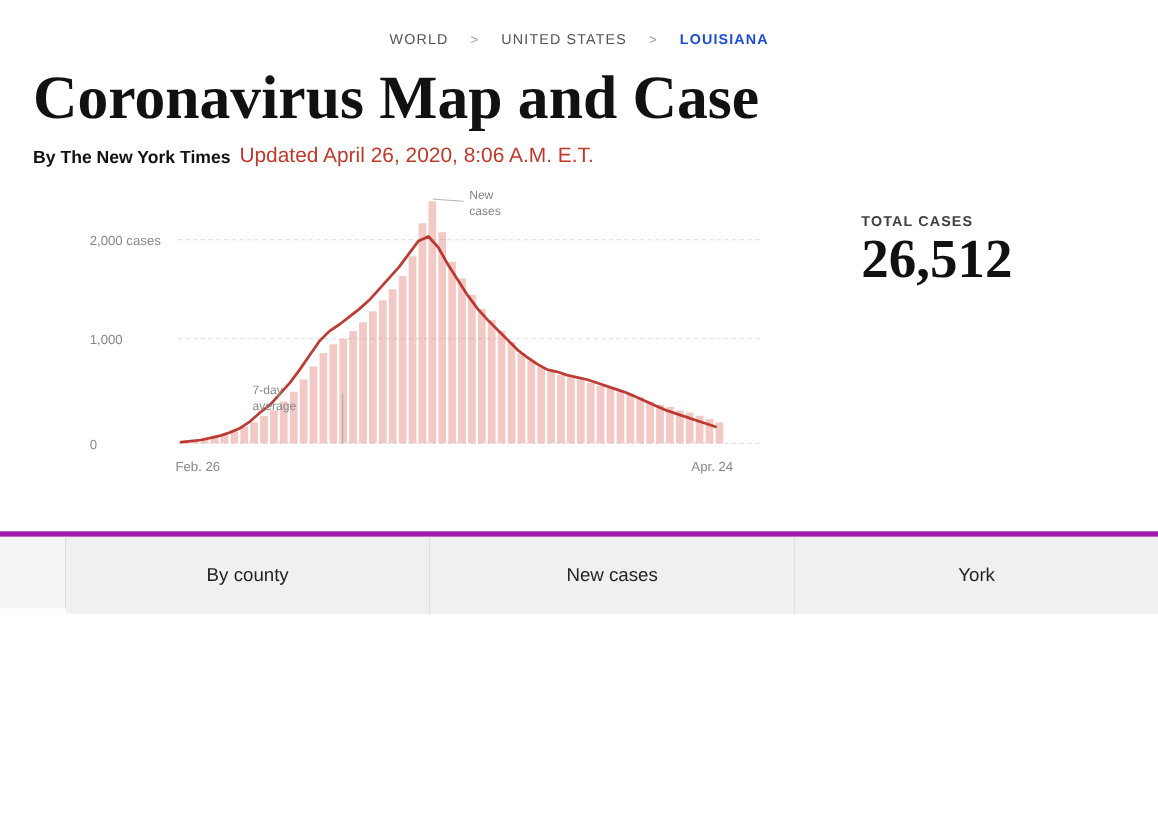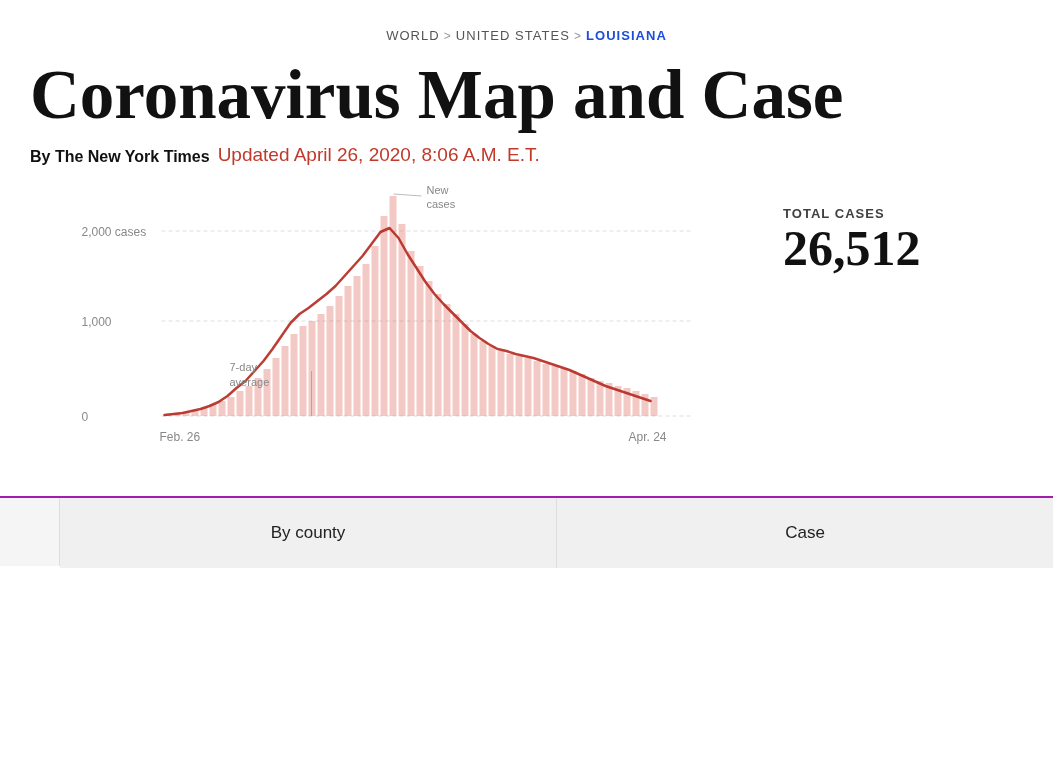--- a/index.html
+++ b/index.html
@@ -21,40 +21,40 @@
     
     .breadcrumb {
       display: flex;
       align-items: center;
       justify-content: center;
       padding: 28px 0 10px 0;
       font-family: Arial, Helvetica, sans-serif;
       font-size: 13px;
       letter-spacing: 0.08em;
       color: #333;
-      gap: 4px;
+      gap: 20px;
     }
     .breadcrumb-item {
       color: #555;
       text-transform: uppercase;
       font-weight: 400;
     }
     .breadcrumb-item.active {
       color: #1d4ed8;
       font-weight: 700;
     }
     .breadcrumb-sep {
       color: #999;
       font-size: 12px;
     }
 
     
     .main-title {
       font-family: 'Georgia', serif;
-      font-size: 69px;
+      font-size: 56px;
       font-weight: 700;
       line-height: 1.0;
       color: #111;
       padding: 8px 30px 4px 30px;
       white-space: nowrap;
       overflow: hidden;
     }
 
     
     .byline-row {
@@ -117,21 +117,21 @@
       font-size: 50px;
       font-weight: 700;
       color: #111;
       line-height: 1.0;
     }
 
     
     .bottom-nav {
       display: flex;
       margin-top: 30px;
-      border-top: 2px solid #a21caf;
+      border-top: 5px solid #a21caf;
       background: #f5f5f5;
       height: 70px;
     }
     .nav-btn {
       flex: 1;
       display: flex;
       align-items: center;
       justify-content: center;
       font-family: Arial, Helvetica, sans-serif;
       font-size: 17px;
@@ -270,16 +270,17 @@
         <div class="stat-label">TOTAL CASES</div>
         <div class="stat-value">26,512</div>
       </div>
     </div>
 
   </div>
 
   <div class="bottom-nav">
     <div class="nav-spacer"></div>
     <button class="nav-btn">By county</button>
-    <button class="nav-btn">Case</button>
+    <button class="nav-btn">New cases</button>
+    <button class="nav-btn">York</button>
   </div>
 
 </div>
 
 </body></html>

